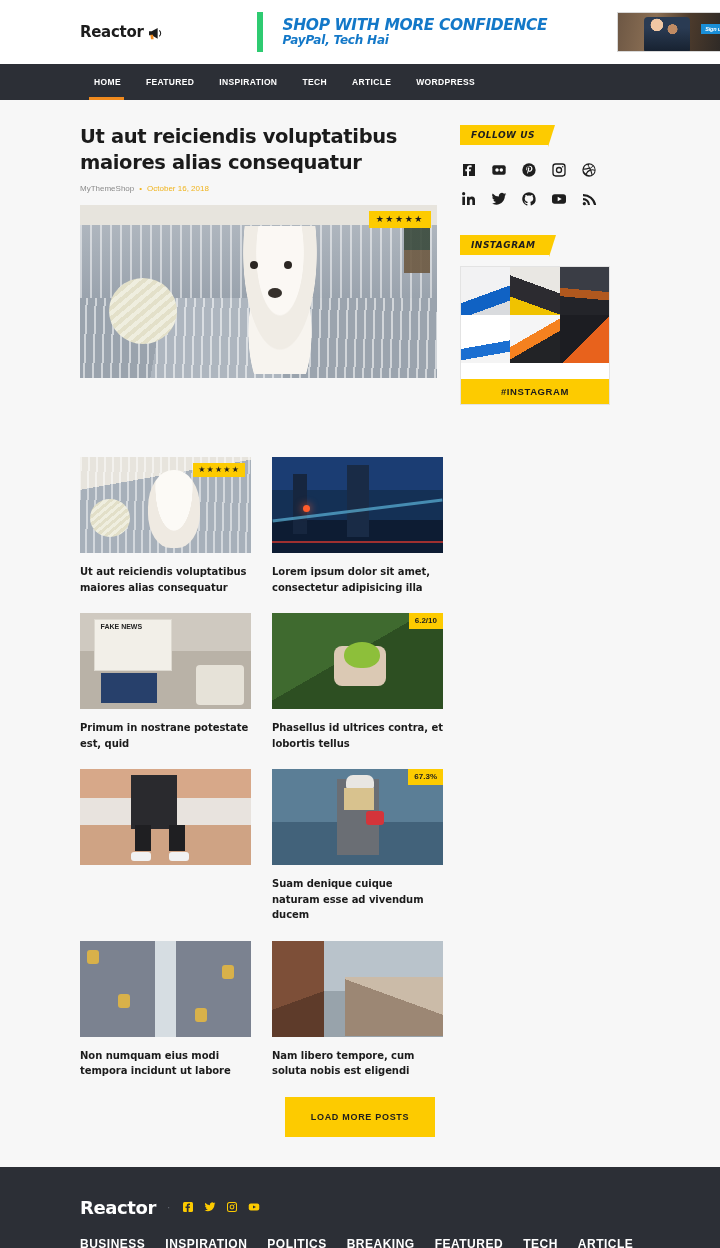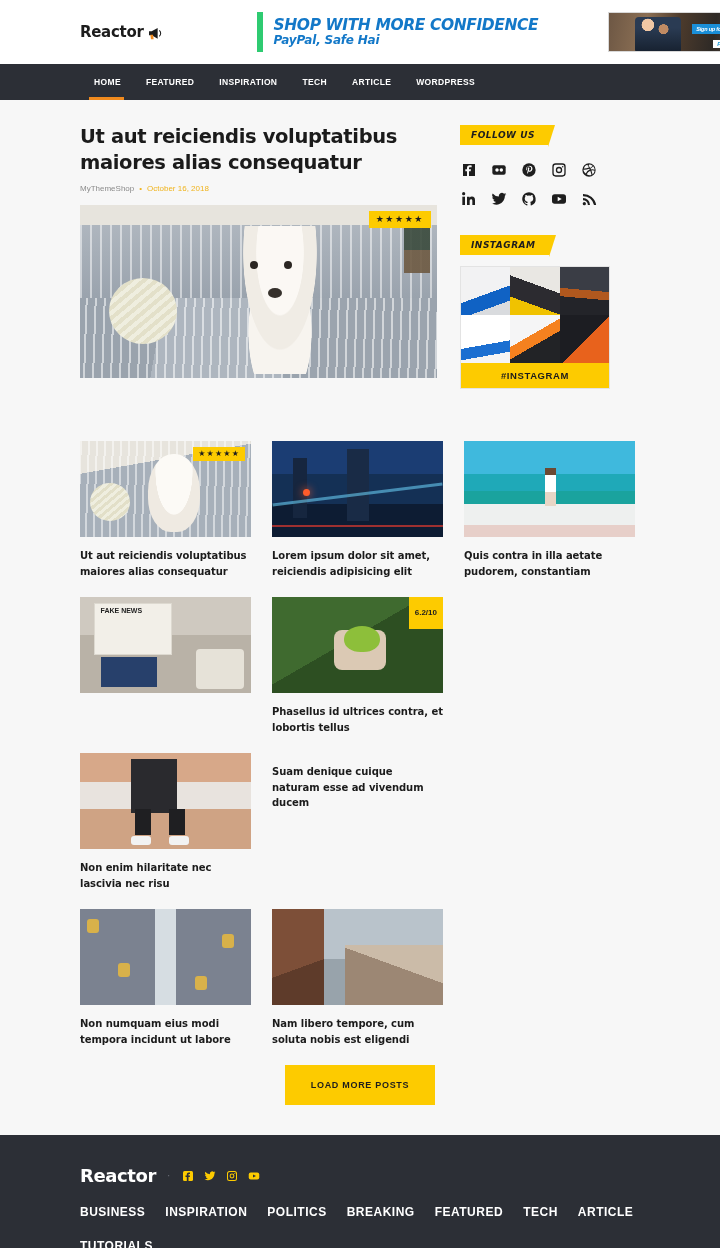--- a/index.html
+++ b/index.html
@@ -25,21 +25,21 @@
     font-size: 15px;
     letter-spacing: -0.3px;
     color: #1c1c1c;
     display: flex; align-items: center; gap: 3px;
     white-space: nowrap;
   }
   .megaphone { display:inline-block; width:16px; height:14px; position:relative; top:1px; }
 
   .ad-wrap { display: flex; align-items: center; gap: 0; margin-left: 94px; }
   .ad-text-block {
-    display: flex; align-items: center; gap: 11px;
+    display: flex; align-items: center; gap: 20px;
     padding-left: 0;
   }
   .ad-green-bar { width: 6px; height: 40px; background: #2ecb71; flex: none; }
   .ad-lines { line-height: 1.08; }
   .ad-l1 {
     font-family: "DejaVu Sans", sans-serif;
     font-weight: bold; font-style: italic;
     font-size: 15.5px; color: #1378c8; letter-spacing: -0.4px;
     text-transform: uppercase; white-space: nowrap;
   }
@@ -175,38 +175,39 @@
   .social-grid .sicon svg { width: 16px; height: 16px; fill: #1e1e1e; }
 
   .ig-box { margin-top: 11px; border: 1px solid #e3e3e3; background:#fff; width:150px; }
   .ig-grid { display: grid; grid-template-columns: repeat(3, 1fr); }
   .ig-cell { height: 48px; position: relative; overflow:hidden; }
   .ig-footer {
     background: #fdcb00; color: #1b1b1b;
     text-align: center; font-weight: bold;
     font-size: 9.5px; letter-spacing: 0.6px;
     padding: 7px 0;
+    margin-top: 16px;
   }
 
   
   .grid-section { width: 560px; margin: 26px auto 0; }
   .grid-row { display: grid; grid-template-columns: repeat(3, 1fr); gap: 16px; margin-bottom: 18px; }
   .card { width: 171px; }
   .card-img { width: 171px; height: 96px; position: relative; overflow: hidden; background:#ccc; }
   .card-title {
     margin-top: 11px;
     font-family: "DejaVu Sans", sans-serif;
     font-weight: bold; font-size: 10px; line-height: 1.55;
     color: #1b1b1b; letter-spacing: -0.05px;
   }
   .badge-num {
     position: absolute; top: 0; right: 0;
     background: #fdcb00; color: #1d1d1d;
     font-size: 8px; font-weight: bold;
-    padding: 12px 6px; line-height: 1; z-index: 3;
+    padding: 4px 6px; line-height: 1; z-index: 3;
   }
   .badge-stars-sm {
     position: absolute; top: 6px; right: 6px;
     background: #fdcb00; color: #1d1d1d;
     padding: 3px 5px; font-size: 8px; letter-spacing: 1.2px; line-height: 1; z-index: 3;
   }
 
   .loadmore-wrap { width: 560px; margin: 12px auto 0; text-align: center; padding-bottom: 30px; }
   .loadmore {
     display: inline-block; background: #fdcb00; color: #1d1d1d;
@@ -246,21 +247,21 @@
           <path fill="none" stroke="#1c1c1c" stroke-width="1.6" d="M18.5 6.5a6 6 0 010 9"></path>
         </svg>
     </span>
   </div>
 
   <div class="ad-wrap">
     <div class="ad-text-block">
       <div class="ad-green-bar"></div>
       <div class="ad-lines">
         <div class="ad-l1">SHOP WITH MORE CONFIDENCE</div>
-        <div class="ad-l2">PayPal, Safe Hai</div>
+        <div class="ad-l2">PayPal, Tech Hai</div>
       </div>
     </div>
     <div class="ad-banner">
       <div class="ppl"></div>
 
       <div class="sign">Sign up for Free</div>
       <div class="pp"><i>PayPal</i></div>
     </div>
   </div>
 </div>
@@ -389,61 +390,62 @@
         <div class="card-title">Ut aut reiciendis voluptatibus maiores alias consequatur</div>
       </div>
       <div class="card">
         <div class="card-img" style="background:linear-gradient(180deg,#1b3d73 0 34%,#143055 34% 66%,#0d1c33 66%)">
           <div style="position:absolute;left:12%;top:18%;width:14px;height:60px;background:#16263f"></div>
           <div style="position:absolute;left:44%;top:8%;width:22px;height:72px;background:#192b46"></div>
           <div style="position:absolute;left:18%;top:50%;width:7px;height:7px;border-radius:50%;background:#ff5c2b;box-shadow:0 0 8px #ff5c2b"></div>
           <div style="position:absolute;left:0;top:54%;width:100%;height:3px;background:#6fd9ff;opacity:.55;transform:rotate(-7deg)"></div>
           <div style="position:absolute;left:0;bottom:10%;width:100%;height:2px;background:#ff3d2e;opacity:.6"></div>
         </div>
-        <div class="card-title">Lorem ipsum dolor sit amet, reiciendis adipisicing elit</div>
-      </div>
-      <div class="card">
-        <div class="card-img" style="background:linear-gradient(180deg,#3fb9dd 0 34%,#1fa9b8 34% 52%,#1aa39e 52% 66%,#eef0ef 66% 88%,#e7cfc9 88%)">
-          <div style="position:absolute;left:50%;top:28%;width:11px;height:38px;margin-left:-5px;background:linear-gradient(180deg,#6b4a33 0 18%,#ffffff 18% 62%,#e8d6c6 62%)"></div>
-        </div>
-        <div class="card-title">Quis contra in illa aetate pudorem, constantiam</div>
+        <div class="card-title">Lorem ipsum dolor sit amet, consectetur adipisicing illa</div>
       </div>
     </div>
 
     <div class="grid-row">
       <div class="card">
         <div class="card-img" style="background:linear-gradient(180deg,#cfc9c0 0 40%,#b9b2a7 40%)">
           <div style="position:absolute;left:8%;top:6%;width:78px;height:52px;background:#f2efe8;border:1px solid #ddd9d0"></div>
           <div style="position:absolute;left:12%;top:10%;font-size:7px;font-weight:bold;color:#222">FAKE NEWS</div>
           <div style="position:absolute;left:12%;bottom:6%;width:56px;height:30px;background:#27406b"></div>
           <div style="position:absolute;right:4%;bottom:4%;width:48px;height:40px;background:#e6e2d8;border-radius:4px"></div>
         </div>
+        <div class="card-title">Primum in nostrane potestate est, quid</div>
       </div>
       <div class="card">
         <div class="card-img" style="background:linear-gradient(150deg,#3f6a2f 0 45%,#2d4f22 45%)">
           <div style="position:absolute;left:36%;top:34%;width:52px;height:40px;background:#dbc9b4;border-radius:8px"></div>
           <div style="position:absolute;left:42%;top:30%;width:36px;height:26px;background:#8dbf3a;border-radius:50% 50% 46% 46%"></div>
           <div class="badge-num">6.2/10</div>
         </div>
         <div class="card-title">Phasellus id ultrices contra, et lobortis tellus</div>
       </div>
     </div>
 
     <div class="grid-row">
       <div class="card">
         <div class="card-img" style="background:linear-gradient(180deg,#d7a889 0 30%,#e8e3de 30% 58%,#cfa384 58%)">
           <div style="position:absolute;left:30%;top:6%;width:46px;height:54px;background:#2a2a2e"></div>
           <div style="position:absolute;left:32%;top:58%;width:16px;height:26px;background:#1f1f22"></div>
           <div style="position:absolute;left:52%;top:58%;width:16px;height:26px;background:#1f1f22"></div>
           <div style="position:absolute;left:30%;bottom:4%;width:20px;height:9px;background:#f2f2f2;border-radius:3px"></div>
           <div style="position:absolute;left:52%;bottom:4%;width:20px;height:9px;background:#f2f2f2;border-radius:3px"></div>
         </div>
-        <div class="card-title">Non enim hilaritate nec lascivia nec risu</div>
-      </div>
-      <div class="card">
+      </div>
+      <div class="card">
+        <div class="card-img" style="background:linear-gradient(180deg,#5b7e96 0 55%,#42627a 55%)">
+          <div style="position:absolute;left:38%;top:10%;width:42px;height:76px;background:#6a6e74"></div>
+          <div style="position:absolute;left:43%;top:6%;width:28px;height:14px;background:#e8e6e2;border-radius:7px 7px 3px 3px"></div>
+          <div style="position:absolute;left:42%;top:20%;width:30px;height:22px;background:#d8c28e"></div>
+          <div style="position:absolute;left:55%;top:44%;width:18px;height:14px;background:#d4343a;border-radius:3px"></div>
+          <div class="badge-num">67.3%</div>
+        </div>
         <div class="card-title">Suam denique cuique naturam esse ad vivendum ducem</div>
       </div>
     </div>
 
     <div class="grid-row">
       <div class="card">
         <div class="card-img" style="background:linear-gradient(90deg,#7b8290 0 44%,#d6dde2 44% 56%,#7b8290 56%)">
           <div style="position:absolute;left:4%;top:10%;width:12px;height:14px;background:#d8b14a;border-radius:3px"></div>
           <div style="position:absolute;left:22%;top:56%;width:12px;height:14px;background:#d8b14a;border-radius:3px"></div>
           <div style="position:absolute;right:10%;top:26%;width:12px;height:14px;background:#d8b14a;border-radius:3px"></div>

